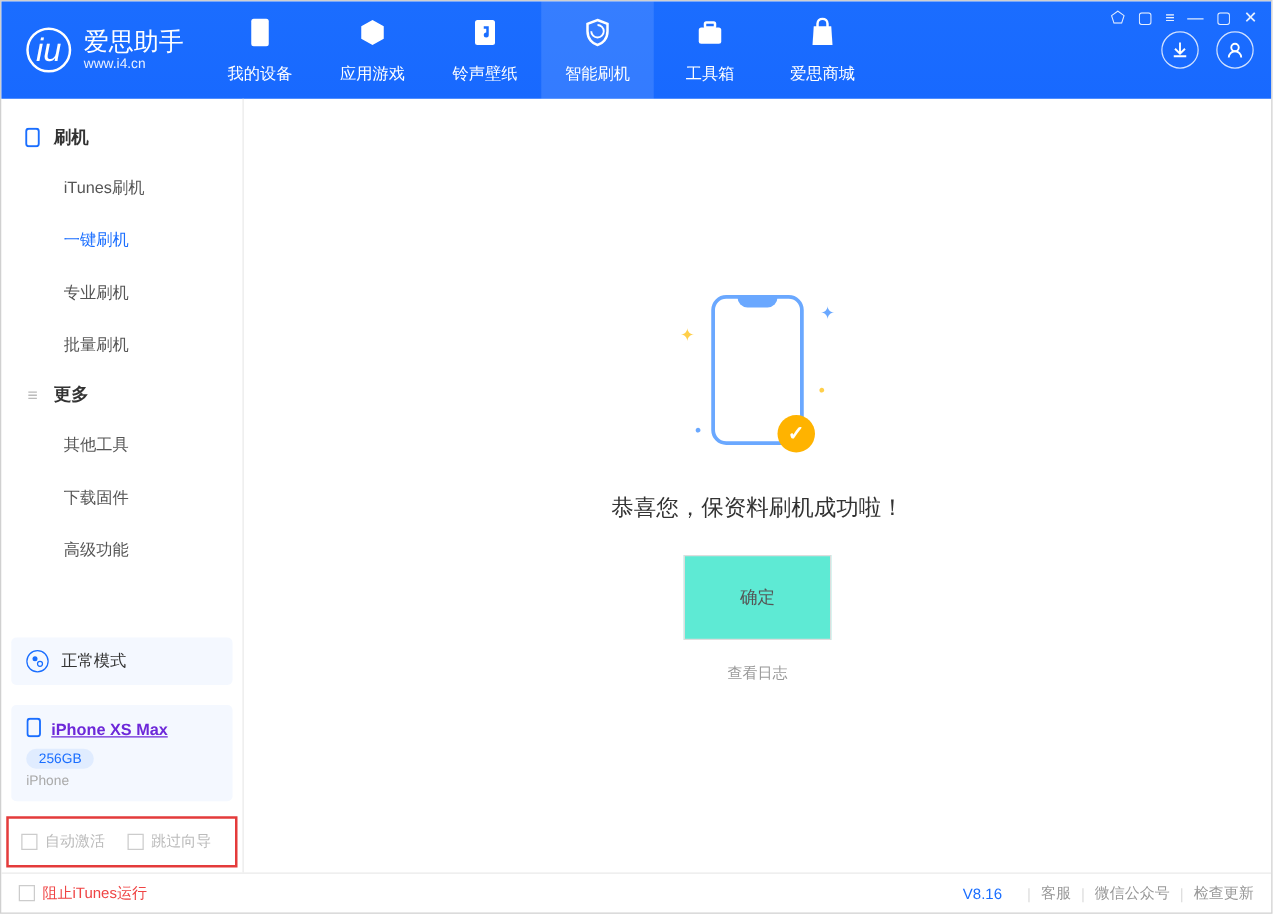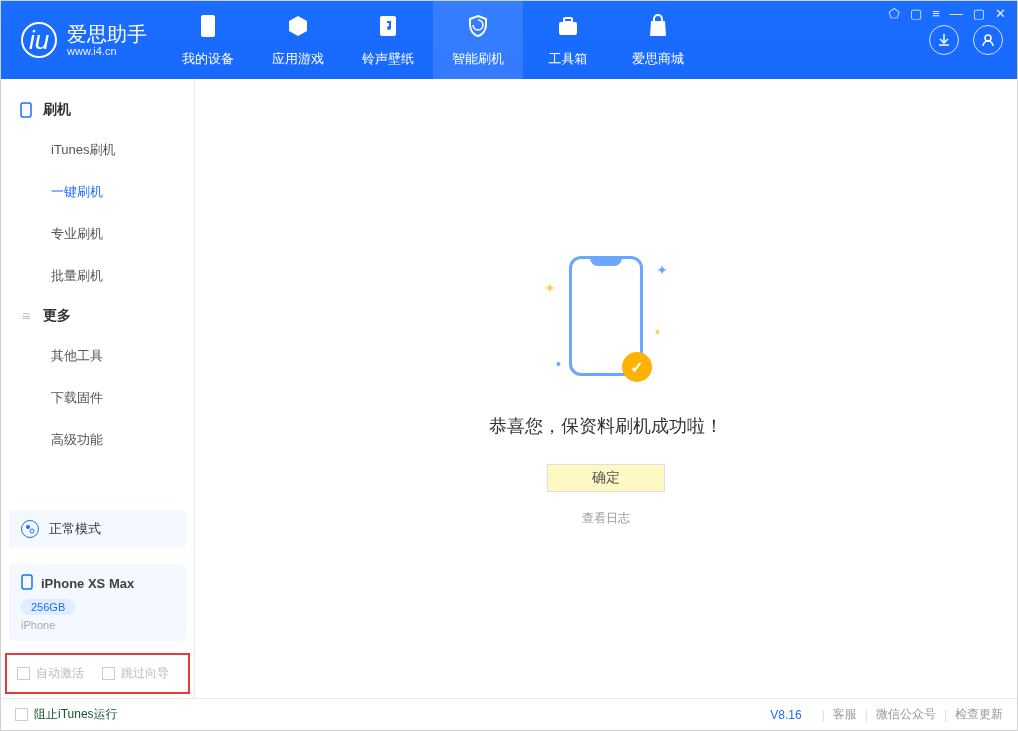--- a/index.html
+++ b/index.html
@@ -29,47 +29,47 @@
 .sidebar { width: 194px; border-right: 1px solid #eaeaea; display: flex; flex-direction: column; justify-content: flex-end; }
 .side-scroll { flex: 1; overflow-y: auto; padding-top: 12px; }
 .group-header { display: flex; align-items: center; gap: 10px; padding: 10px 18px; font-size: 14px; color: #333; font-weight: bold; }
 .group-header .ghicon { width: 14px; height: 14px; display:flex; align-items:center; justify-content:center; }
 .menu-item { padding: 12px 18px 12px 50px; font-size: 13px; color: #555; cursor: pointer; }
 .menu-item.active { color: #1a6eff; }
 
 .device-box { margin: 8px; padding: 10px 12px; background: #f4f8ff; border-radius: 4px; font-size: 13px; color: #333; display:flex; align-items:center; gap:10px; }
 .device-box .dicon { width:18px; height:18px; border:1.5px solid #1a6eff; border-radius:50%; display:flex; align-items:center; justify-content:center; }
 .device-card { margin: 8px; padding: 10px 12px; background: #f4f8ff; border-radius: 4px; }
-.device-card .dname { font-size: 13px; font-weight: bold; color: #404040; display:flex; align-items:center; gap:8px; }
+.device-card .dname { font-size: 13px; font-weight: bold; color: #6d28d9; display:flex; align-items:center; gap:8px;text-decoration:underline; }
 .device-card .badge { display: inline-block; margin-top: 6px; padding: 2px 10px; border-radius: 10px; background: #e0ecff; color: #1a6eff; font-size: 11px; }
 .device-card .sub { font-size: 11px; color: #aaa; margin-top: 4px; }
 
 .checkbox-row { border: 2px solid #e43b3b; padding: 10px 10px; margin: 4px 4px; display:flex; gap:18px; }
 .chk { display:flex; align-items:center; gap:6px; font-size: 12px; color: #bbb; }
 .chk .box { width: 13px; height: 13px; border: 1px solid #ccc; background:#fff; }
 
 
 .main { flex: 1; display: flex; flex-direction: column; align-items: center; justify-content: center; }
 .phone-illus { position: relative; width: 160px; height: 140px; margin-bottom: 24px; }
 .phone-frame { position: absolute; left: 50%; top: 6px; transform: translateX(-50%); width: 74px; height: 120px; border: 3px solid #6aa8ff; border-radius: 12px; background:#fff; }
 .phone-frame::before { content:""; position:absolute; top:-3px; left:50%; transform:translateX(-50%); width:32px; height:10px; background:#6aa8ff; border-radius:0 0 8px 8px; }
 .check-badge { position:absolute; right: 34px; bottom: 8px; width: 30px; height: 30px; background:#ffb300; border-radius:50%; display:flex; align-items:center; justify-content:center; color:#fff; font-weight:bold; }
 .spark { position:absolute; font-size: 14px; }
 .spark.s1 { left: 18px; top: 30px; color: #ffcf4a; }
 .spark.s2 { right: 18px; top: 12px; color: #6aa8ff; }
 .spark.s3 { left: 30px; bottom: 18px; color: #6aa8ff; }
 .spark.s4 { right: 26px; bottom: 50px; color: #ffcf4a; }
 
 .success-msg { font-size: 18px; color: #333; margin-bottom: 26px; }
-.confirm-btn { padding: 4px 44px; border: 1px solid #ddd; background: #fef9c3; font-size: 14px; color: #555; cursor: pointer; margin-bottom: 18px; }
+.confirm-btn { padding: 24px 44px; border: 1px solid #ddd; background: #5eead4; font-size: 14px; color: #555; cursor: pointer; margin-bottom: 18px; }
 .log-link { font-size: 12px; color: #999; cursor: pointer; }
 
 
 .footer { height: 32px; border-top: 1px solid #eaeaea; display:flex; align-items:center; padding: 0 14px; font-size: 12px; color: #999; }
-.footer .chk { color:#14532d; }
+.footer .chk { color:#ef4444; }
 .footer-right { margin-left:auto; display:flex; align-items:center; gap:8px; }
 .fsep { color:#ddd; }
 .flink { cursor:pointer; }
 .version { color:#1a6eff; margin-right: 12px; }
 </style>
 </head>
 <body>
 
 <div class="header">
   <div class="window-controls">

